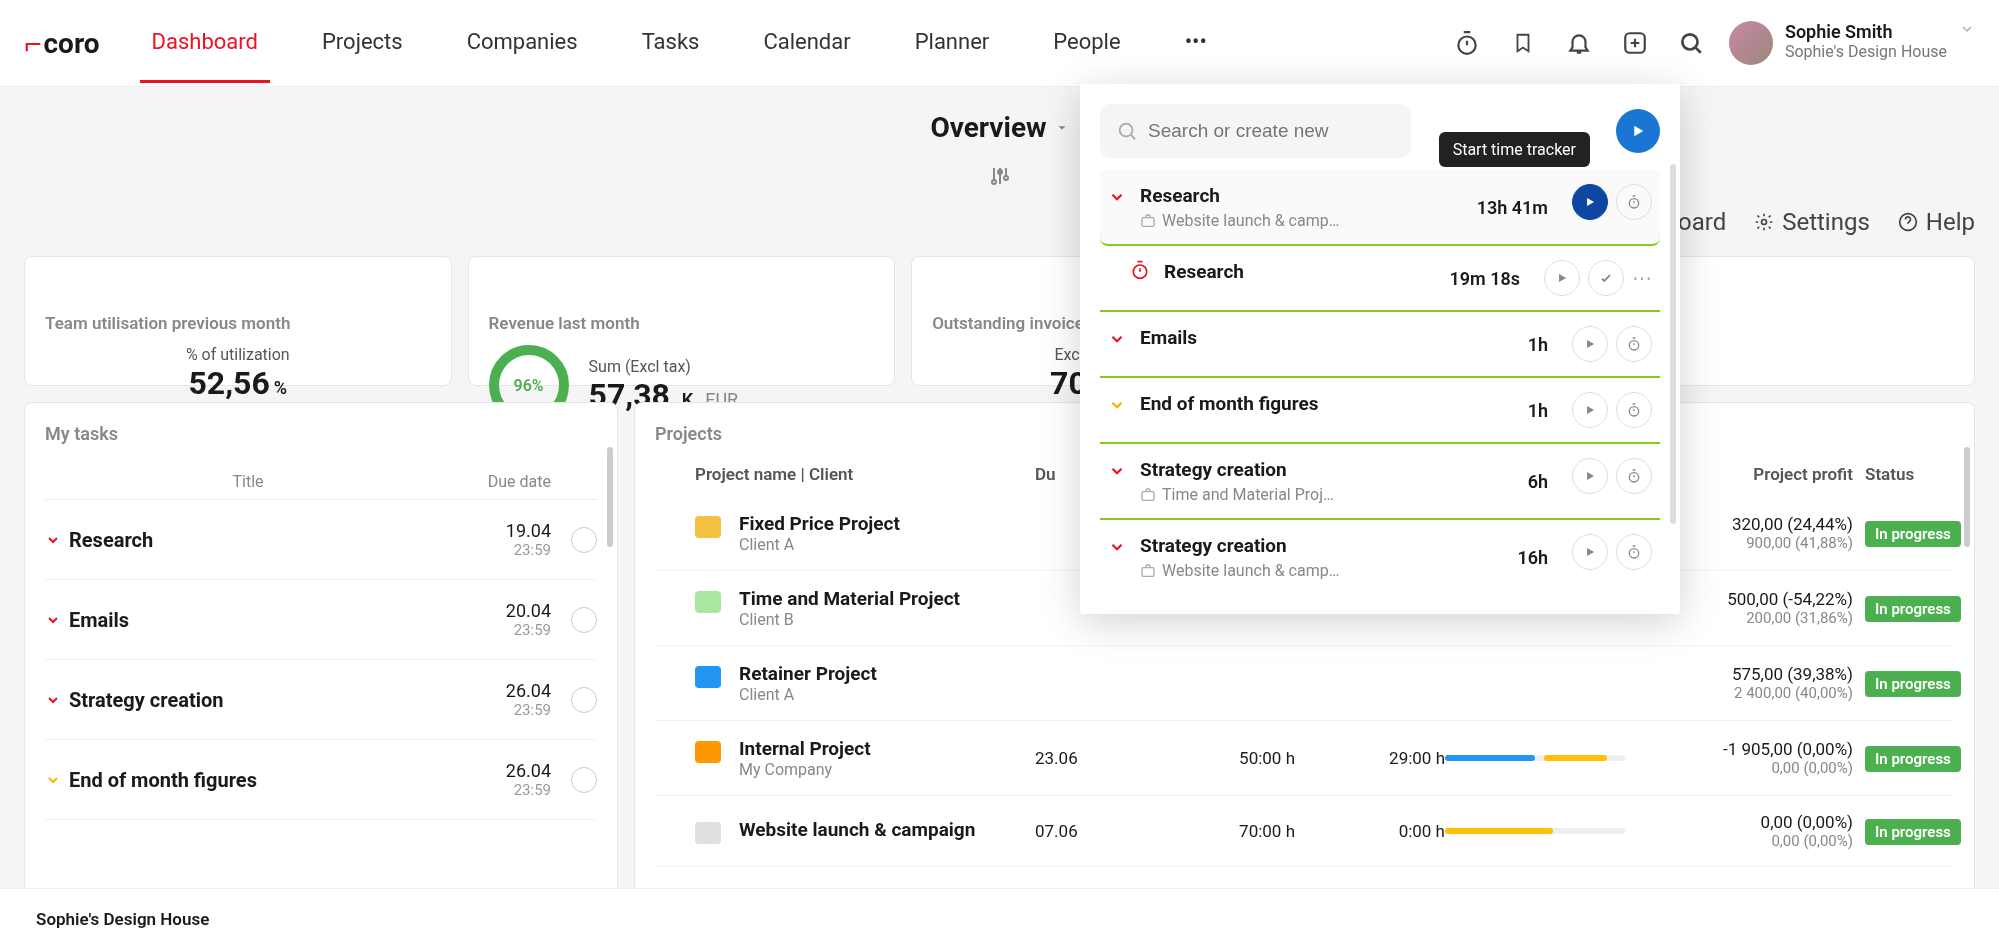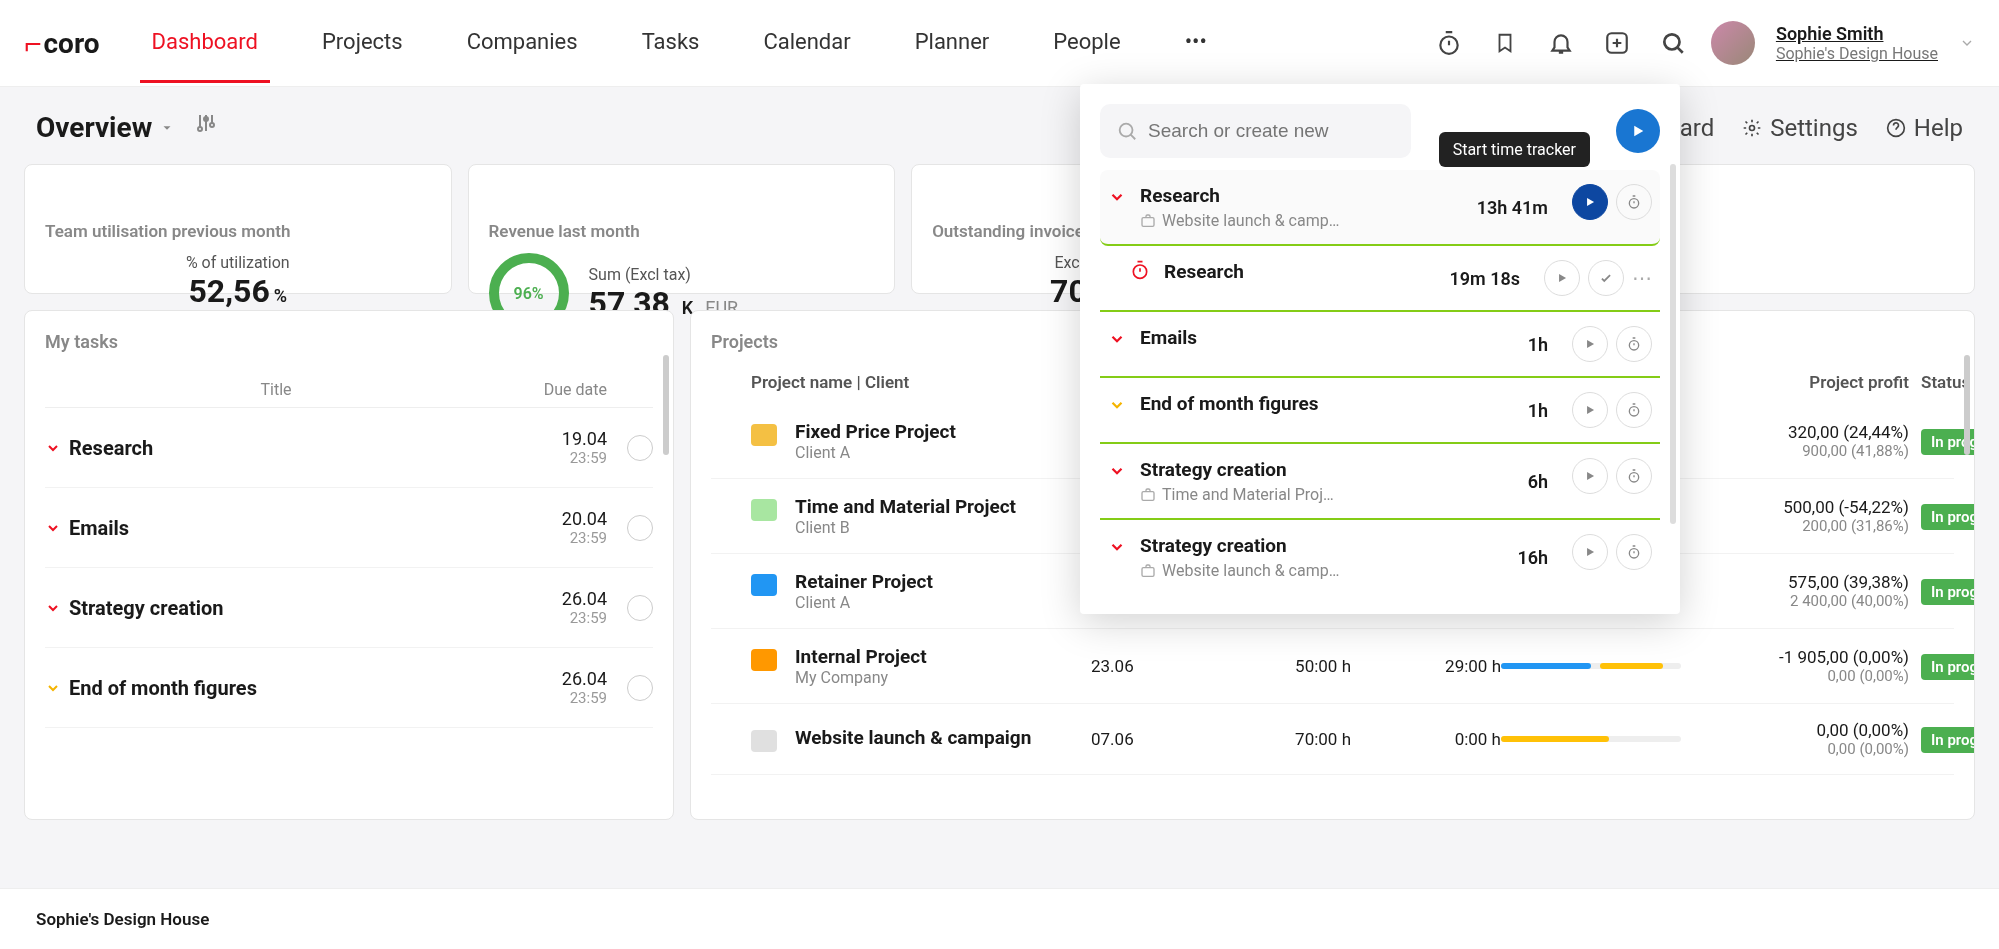--- a/index.html
+++ b/index.html
@@ -5,45 +5,45 @@
 * { box-sizing: border-box; margin: 0; padding: 0; }
 body { font-family: -apple-system, BlinkMacSystemFont, "Segoe UI", Roboto, sans-serif; background: #f5f5f7; color: #1a1a1a; overflow: hidden; width: 1999px; height: 949px; position: relative; }
 .topnav { background: #fff; height: 87px; display: flex; align-items: center; padding: 0 24px; border-bottom: 1px solid #eee; }
 .logo { font-size: 28px; font-weight: 700; margin-right: 40px; display:flex; align-items:center;}
 .logo .s { color:#e12; font-size:30px; margin-right:2px;}
 .nav-links { display: flex; gap: 40px; flex: 1; }
 .nav-link { font-size: 22px; color: #333; cursor: pointer; padding: 26px 12px; }
 .nav-link.active { color: #e12; border-bottom: 3px solid #e12; }
 .nav-icons { display: flex; gap: 28px; align-items: center; }
 .nav-icon { width: 28px; height: 28px; display: flex; align-items: center; justify-content: center; cursor: pointer; color:#444;}
-.user-block { display: flex; align-items: center; gap: 21px; margin-left: 24px; cursor: pointer; text-decoration: underline; }
+.user-block { display: flex; gap: 12px; margin-left: 24px; cursor: pointer; }
 .avatar { width: 44px; height: 44px; border-radius: 50%; background: linear-gradient(135deg,#c8a,#987); }
 .user-texts { display: flex; flex-direction: column; }
 .user-name { font-size: 18px; font-weight: 600; }
 .user-company { font-size: 16px; color: #777; }
 
-.subheader { display: flex; padding: 24px 36px 12px; gap: 20px; }
+.subheader { display: flex; align-items: center; padding: 24px 24px 12px; gap: 20px; flex-direction: column; }
 .pagetitle { font-size: 28px; font-weight: 700; display:flex; align-items:center; gap:8px;}
 .subheader-right { margin-left: auto; display: flex; gap: 28px; align-items: center; color: #444; font-size: 24px;}
 .subheader-right .item { display:flex; gap:8px; align-items:center; cursor:pointer;}
 
 .cards-row { display: flex; gap: 16px; padding: 8px 24px; }
 .card { background: #fff; border: 1px solid #e5e5e5; border-radius: 8px; padding: 20px; flex:1; min-width:0;}
 .card.small { height: 130px; }
 .card-title-sm { color: #888; font-size: 17px; font-weight: 600; margin-bottom: 12px; margin-top: 36px; }
 .kpi-label { color: #555; font-size: 16px; text-align:center;}
 .kpi-val { font-size: 32px; font-weight: 700; text-align:center;}
 .kpi-val .unit { font-size: 18px; font-weight: 600; margin-left:4px;}
 .donut { width:80px; height:80px; border-radius:50%; border:10px solid #4caf50; position:relative; display:flex; align-items:center; justify-content:center; font-size:16px; font-weight:600; color:#4caf50;}
 .donut::after{content:""; position:absolute; top:-10px; right:-10px; width:20px; height:20px; }
 .rev-flex{display:flex; gap:20px; align-items:center;}
 
 .grid { display: flex; gap: 16px; padding: 8px 24px; }
 .panel { background: #fff; border: 1px solid #e5e5e5; border-radius: 8px; padding: 20px; position:relative; overflow:hidden;}
-.panel.tasks { width: 650px; height: 510px; }
+.panel.tasks { width: 594px; height: 510px; }
 .panel.projects { flex: 1; height: 510px; }
 .panel-title { color: #888; font-size: 18px; font-weight: 600; margin-bottom: 20px; }
 .th-row { display:flex; color:#888; font-size:16px; padding:8px 0; border-bottom:1px solid #eee;}
 .task-row { display:flex; align-items:center; padding:20px 0; border-bottom:1px solid #f2f2f2;}
 .chevron { width:16px; height:16px; margin-right:8px;}
 .task-title { font-size:20px; font-weight:700; flex:1;}
 .task-date { text-align:right; width:100px; font-size:18px;}
 .task-date .time { display:block; color:#999; font-size:15px;}
 .circle-btn { width:26px; height:26px; border:1px solid #ccc; border-radius:50%; margin-left:20px; cursor:pointer;}
 

